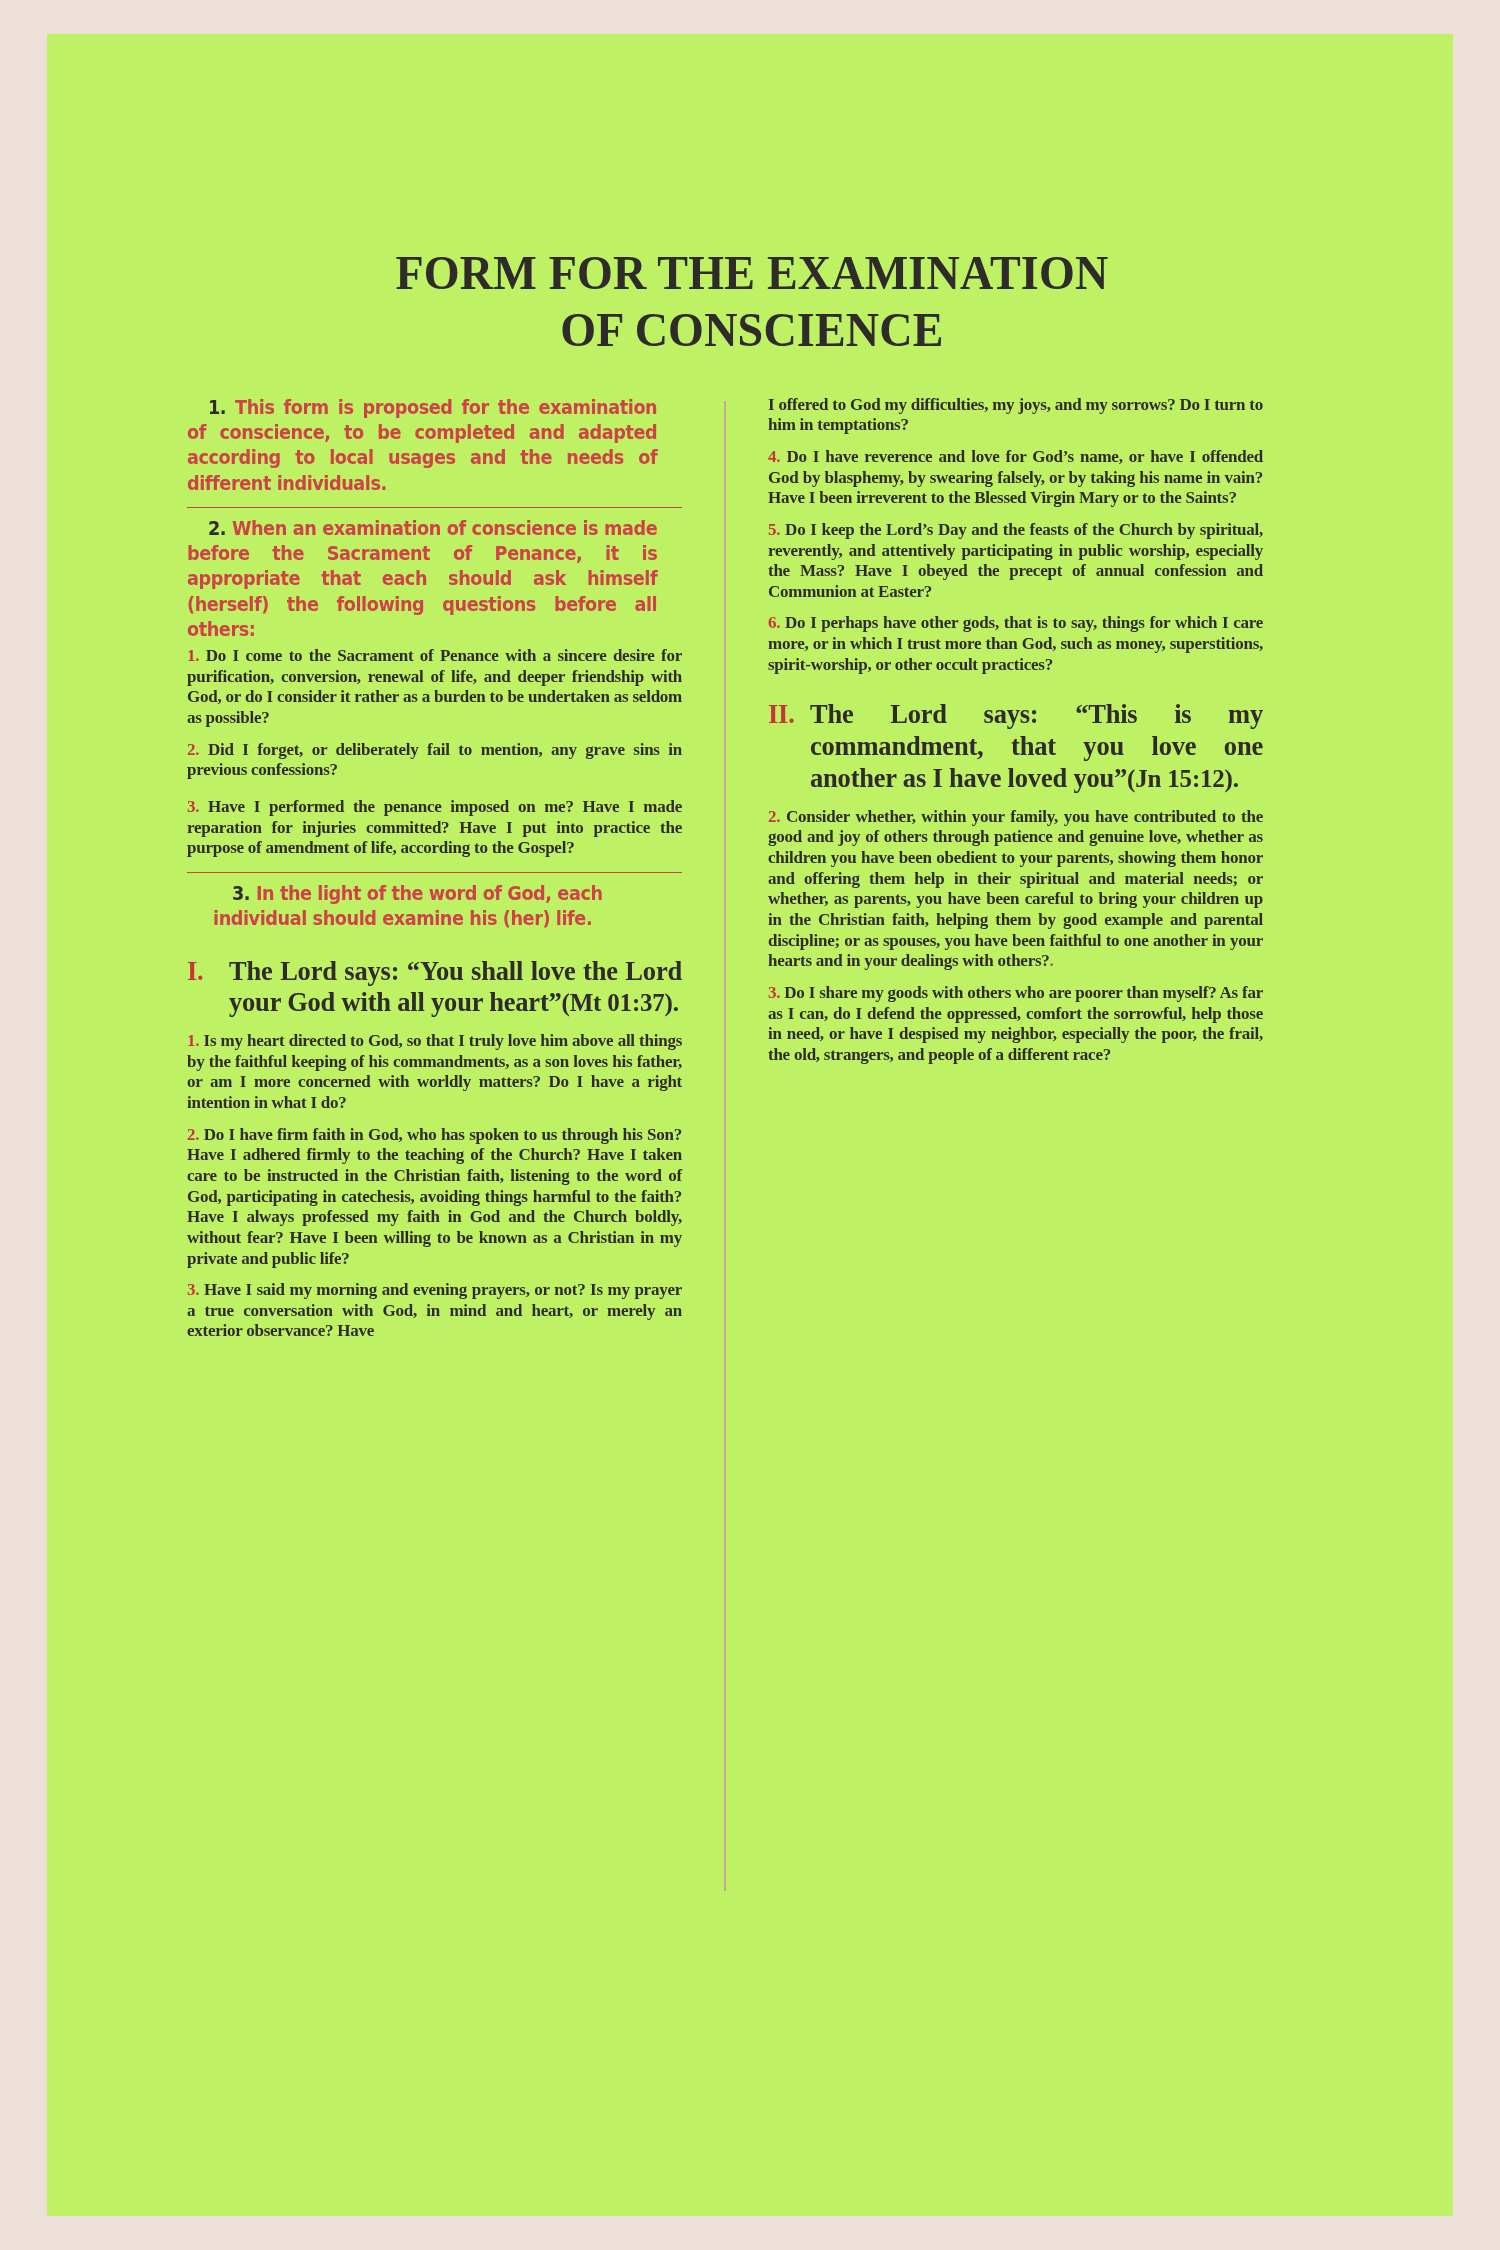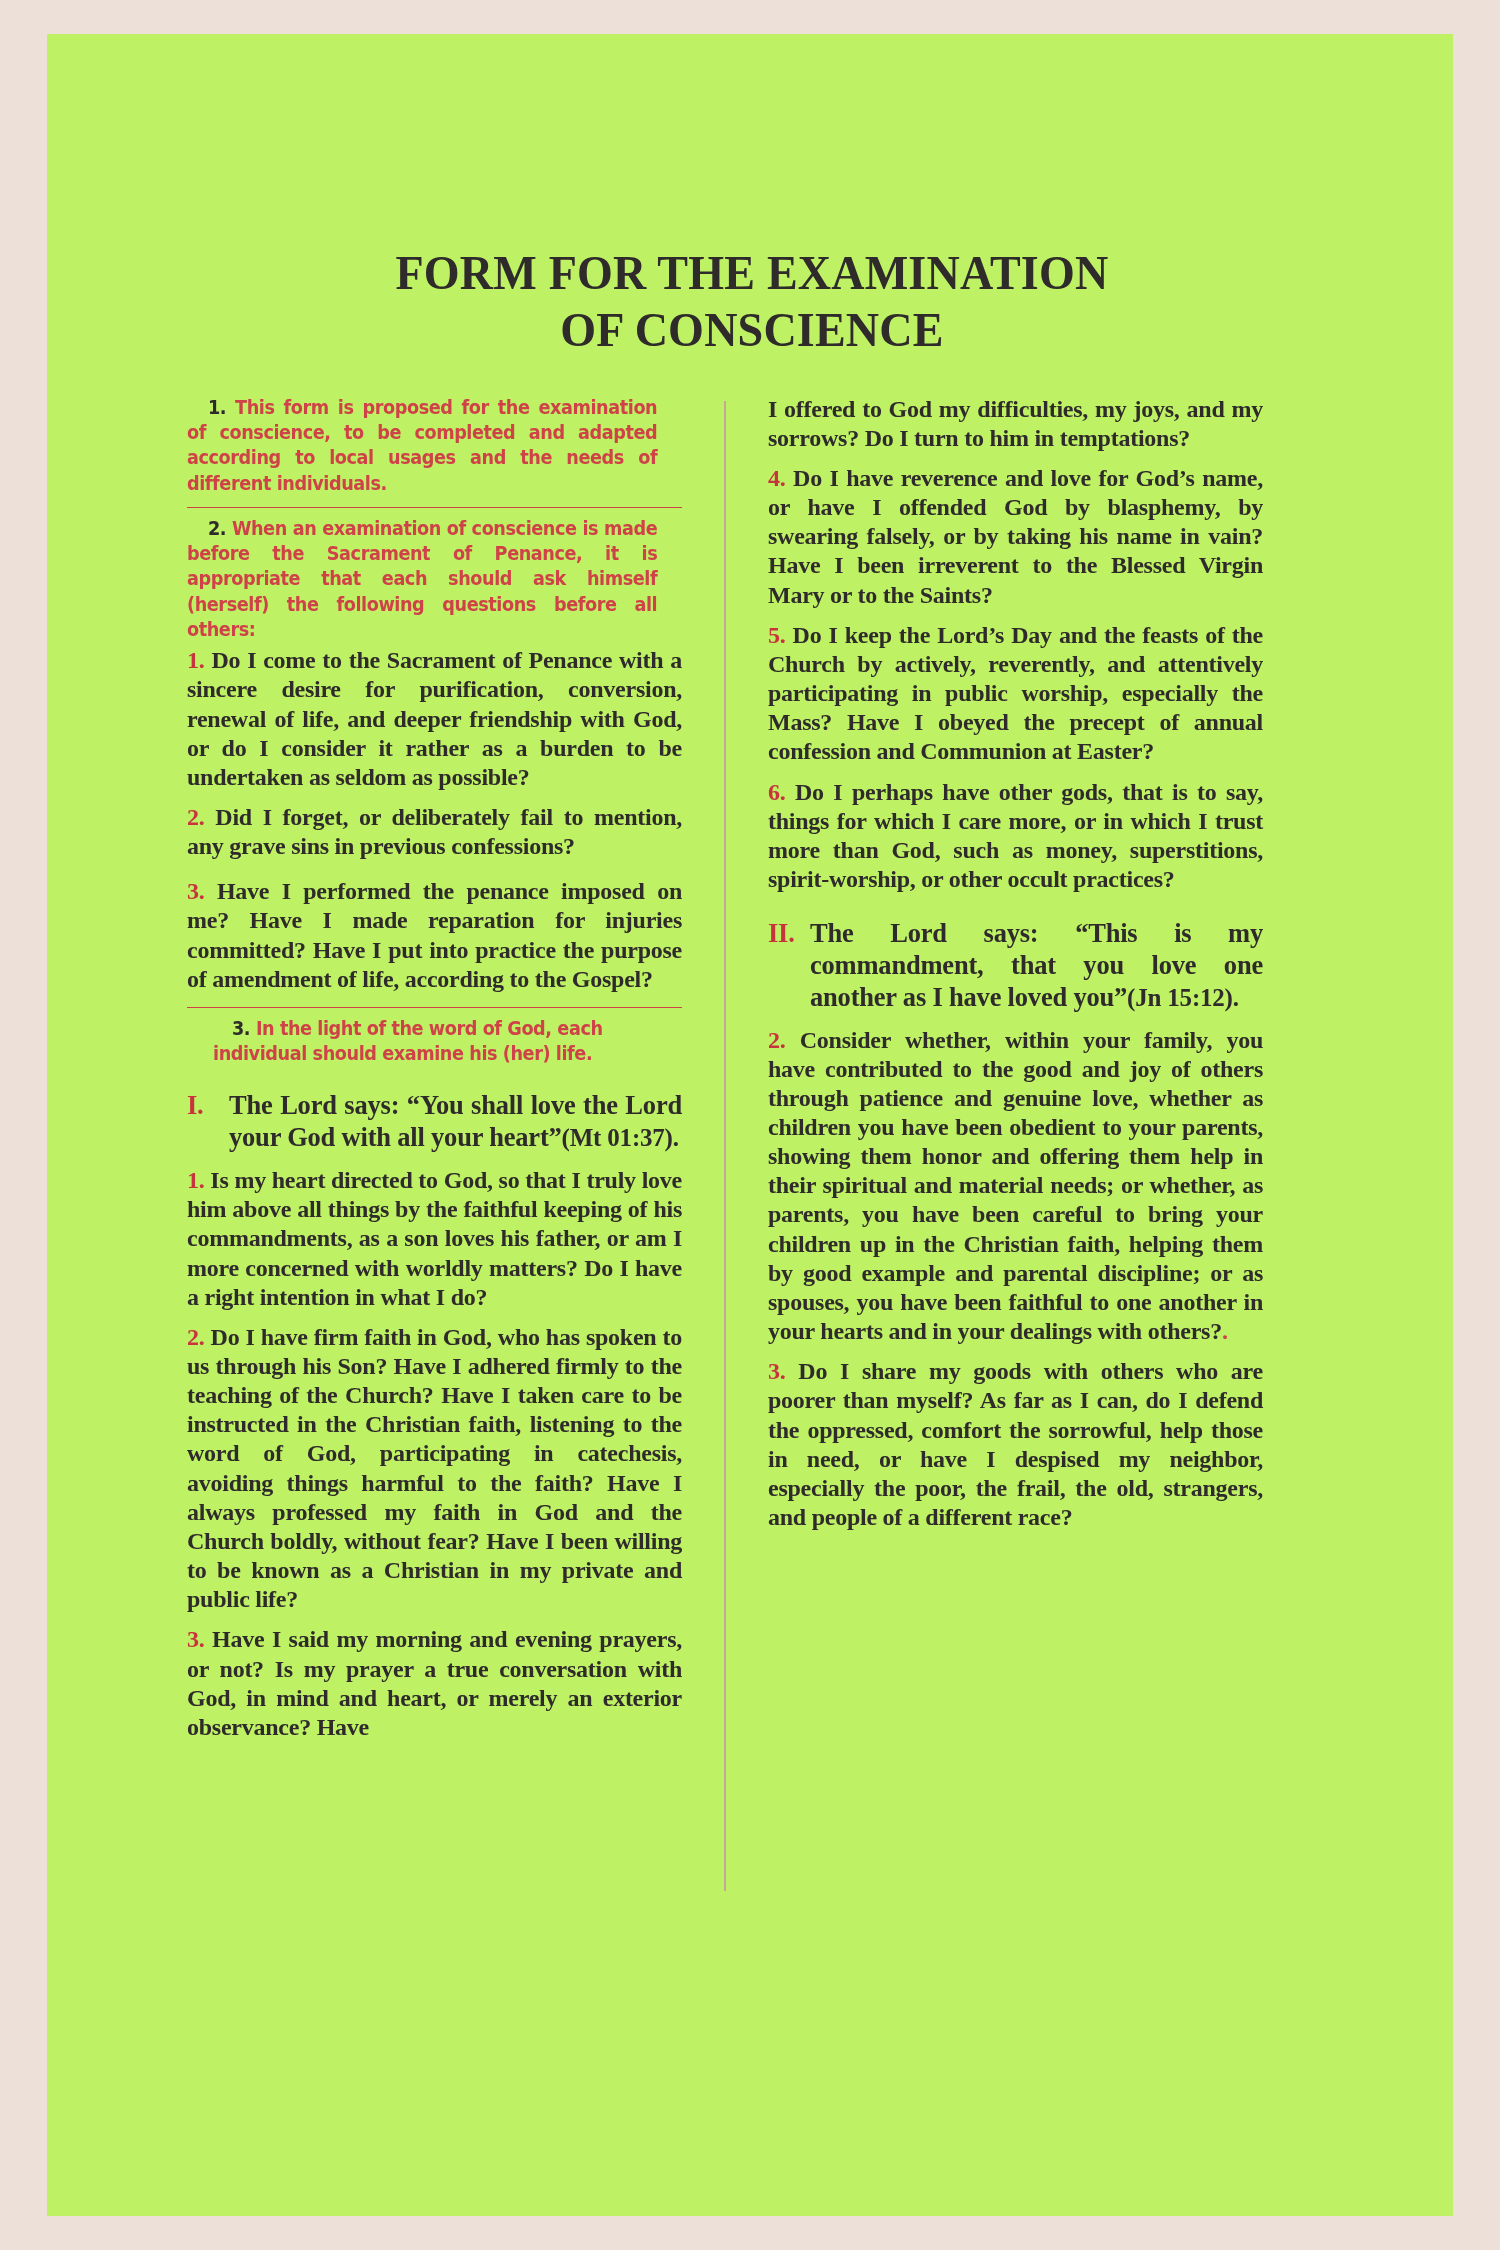--- a/index.html
+++ b/index.html
@@ -108,21 +108,21 @@
     border: none;
     border-top: 1.6px solid #cf4247;
     margin: 11px 0 8px 0;
     width: 100%;
   }
 
   
   .qpara {
     font-family: "Liberation Serif", serif;
     font-weight: bold;
-    font-size: 24px;
+    font-size: 17px;
     line-height: 1.215;
     color: #2f2b2a;
     text-align: justify;
     text-align-last: left;
     margin: 0 0 11px 0;
     letter-spacing: -0.25px;
     hyphens: manual;
   }
   .qnum {
     color: #c8343c;
@@ -205,21 +205,21 @@
         </div>
 
         <div class="col-gap"></div>
 
         <div class="col col-right">
 
           <p class="qpara first-para"><span>I offered to God my difficulties, my joys, and my sorrows? Do I turn to him in temptations?</span></p>
 
           <p class="qpara"><span class="qnum">4.</span> <span>Do I have reverence and love for God’s name, or have I offended God by blasphemy, by swearing falsely, or by taking his name in vain? Have I been irreverent to the Blessed Virgin Mary or to the Saints?</span></p>
 
-          <p class="qpara"><span class="qnum">5.</span> <span>Do I keep the Lord’s Day and the feasts of the Church by actively, reverently, and attentively participating in public worship, especially the Mass? Have I obeyed the precept of annual confession and Communion at Easter?</span></p>
+          <p class="qpara"><span class="qnum">5.</span> <span>Do I keep the Lord’s Day and the feasts of the Church by spiritual, reverently, and attentively participating in public worship, especially the Mass? Have I obeyed the precept of annual confession and Communion at Easter?</span></p>
 
           <p class="qpara"><span class="qnum">6.</span> <span>Do I perhaps have other gods, that is to say, things for which I care more, or in which I trust more than God, such as money, superstitions, spirit-worship, or other occult practices?</span></p>
 
           <p class="heading"><span class="hnum">II.</span><span>The Lord says: “This is my commandment, that you love one another as I have loved you”</span><span class="cite">(Jn 15:12).</span></p>
 
 
           <p class="qpara"><span class="qnum">2.</span> <span>Consider whether, within your family, you have contributed to the good and joy of others through patience and genuine love, whether as children you have been obedient to your parents, showing them honor and offering them help in their spiritual and material needs; or whether, as parents, you have been careful to bring your children up in the Christian faith, helping them by good example and parental discipline; or as spouses, you have been faithful to one another in your hearts and in your dealings with others?</span><span class="redspot">.</span></p>
 
           <p class="qpara"><span class="qnum">3.</span> <span>Do I share my goods with others who are poorer than myself? As far as I can, do I defend the oppressed, comfort the sorrowful, help those in need, or have I despised my neighbor, especially the poor, the frail, the old, strangers, and people of a different race?</span></p>
 

